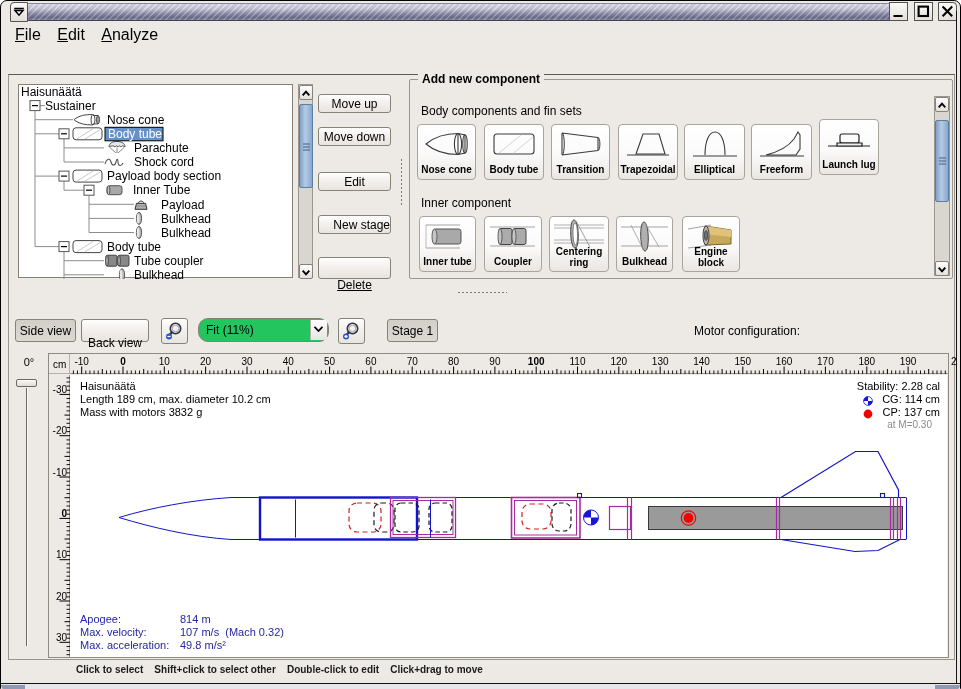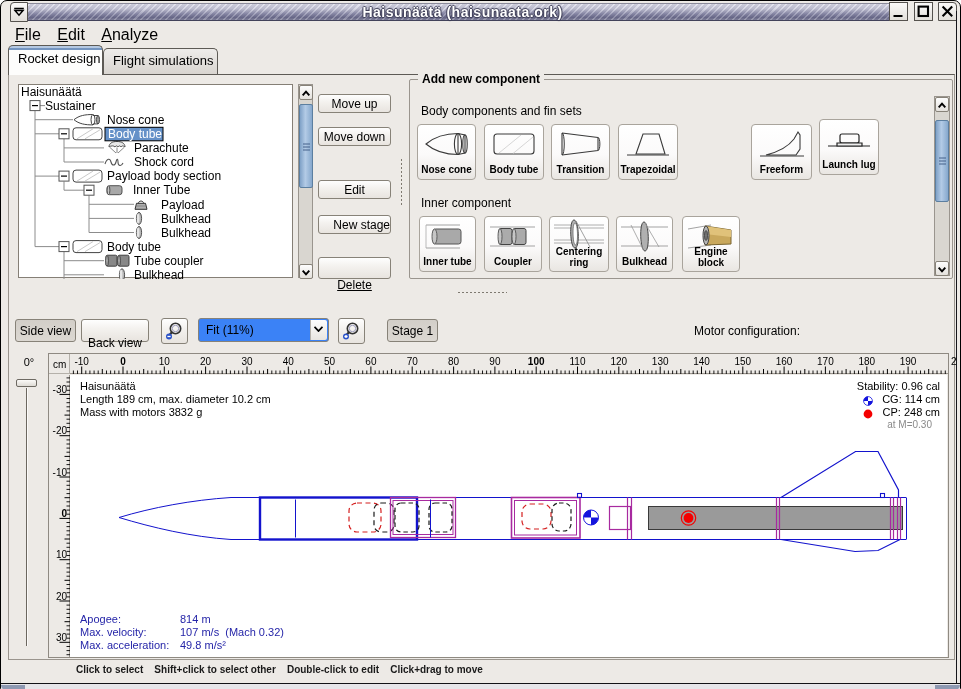--- a/index.html
+++ b/index.html
@@ -71,21 +71,21 @@
   border:1px solid #a9a49c; border-radius:4px; }
 .palbtn .plabel { position:absolute; left:0; right:0; bottom:4px; text-align:center;
   font-size:10px; font-weight:bold; color:#000; white-space:nowrap; }
 .palbtn .plabel2 { position:absolute; left:0; right:0; bottom:3px; text-align:center;
   font-size:10px; font-weight:bold; color:#000; line-height:11px; }
 
 .vdots { position:absolute; width:5px; background:radial-gradient(circle 1.1px at 1.5px 2px,#7e7970 60%,transparent 65%) 0 0/4px 4px; }
 .hdots { position:absolute; height:5px; background:radial-gradient(circle 1.1px at 2px 1.5px,#7e7970 60%,transparent 65%) 0 0/4px 4px; }
 
 #toolbar { position:absolute; left:0; top:236px; width:945px; height:45px; }
-.combo { position:absolute; background:#3b82f6; border:1px solid #878278; border-radius:3px; }
+.combo { position:absolute; background:#22c55e; border:1px solid #878278; border-radius:10px; }
 .combo .cbtext { position:absolute; left:7px; top:4px; font-size:12px; }
 .combo .cbarr { position:absolute; right:1px; top:1px; bottom:1px; width:17px;
   background:linear-gradient(#fdfdfd,#e8e5e0); border-left:1px solid #b5b1aa; border-radius:0 2px 2px 0; }
 .chev { position:absolute; left:3px; top:6px; width:9px; height:6px; }
 
 #figpane { position:absolute; left:39px; top:278px; width:901px; height:305px;
   border:1px solid #8f8a82; background:#edeae6; }
 #corner { position:absolute; left:0px; top:0px; width:21px; height:20px; border-right:1px solid #b5b1aa; border-bottom:1px solid #b5b1aa; font-size:10px; }
 #corner span { position:absolute; left:4px; top:5px; }
 #canvas { position:absolute; left:21px; top:21px; width:877px; height:282px; background:#fff; }
@@ -96,45 +96,36 @@
   font-size:10px; font-weight:bold; color:#1a1a1a; }
 </style>
 </head>
 <body>
 <div id="win">
   <div id="titlebar">
     <div id="tstripes"></div>
     <div id="ticon"><svg width="12" height="12" viewBox="0 0 12 12">
           <path d="M1.2 2.6h9.6M2 4.6h8L6 9.2z" stroke="#000" stroke-width="1.5" fill="none"></path>
         </svg></div>
-    <div id="ttext">Haisunäätä (haisunaata.ork)</div>
     <div id="tbtns">
       <div class="tbtn"><svg width="17" height="17" viewBox="0 0 17 17">
             <path d="M3.5 13h9" stroke="#000" stroke-width="2"></path>
           </svg></div>
       <div class="tbtn"><svg width="17" height="17" viewBox="0 0 17 17">
             <rect x="3.6" y="3.6" width="9.4" height="9.4" fill="none" stroke="#000" stroke-width="2.1"></rect>
           </svg></div>
       <div class="tbtn last"><svg width="17" height="17" viewBox="0 0 17 17">
             <path d="M3.6 3.6l9.6 9.6M13.2 3.6l-9.6 9.6" stroke="#000" stroke-width="2.1"></path>
           </svg></div>
     </div>
   </div>
   <div id="menubar">
     <span class="menuitem" style="margin-left:0"><u>F</u>ile</span>
     <span class="menuitem"><u>E</u>dit</span>
     <span class="menuitem"><u>A</u>nalyze</span>
-  </div>
-  <div id="tabrow">
-    <div class="tab" id="tab1">
-        <span>Rocket design</span>
-      </div>
-    <div class="tab" id="tab2">
-        <span>Flight simulations</span>
-      </div>
   </div>
   <div id="tabpane">
     <div id="treepanel"><svg id="treesvg" width="278" height="194" viewBox="0 0 278 194">
           <path d="M16 26V161.6 M21 20.6H26 M16 34.7H54 M16 48.8H40 M16 91.1H40 M16 161.6H40 M45 54V77 M45 62.9H85 M45 77H85 M45 96.5V105.2 M45 105.2H65 M70 110.5V147.5 M70 119.3H115 M70 133.4H115 M70 147.5H115 M45 167V194 M45 175.7H85 M45 189.8H85" stroke="#8c8c8c" fill="none" stroke-width="1"></path>
           <rect x="11" y="15.600000000000001" width="10" height="10" fill="#fff" stroke="#555"></rect>
           <path d="M13 20.6H19" stroke="#000" stroke-width="1.2"></path>
           <rect x="40" y="43.8" width="10" height="10" fill="#fff" stroke="#555"></rect>
           <path d="M42 48.8H48" stroke="#000" stroke-width="1.2"></path>
           <rect x="40" y="86.1" width="10" height="10" fill="#fff" stroke="#555"></rect>
           <path d="M42 91.1H48" stroke="#000" stroke-width="1.2"></path>
@@ -219,21 +210,21 @@
             <path d="M3 1h7M3 4h7M3 7h7" stroke="#44618a" stroke-width="1"></path>
           </svg>
       </div>
       <div class="sbtn" style="top:179px"><svg width="12" height="13">
             <path d="M2.7 4.6L6 8.3l3.3-3.7" fill="none" stroke="#000" stroke-width="1.9"></path>
           </svg></div>
     </div>
 
     <div class="btn" style="left:309px; top:19px;  width:73px; height:19px; padding-top:2px;">Move up</div>
     <div class="btn" style="left:309px; top:52px;  width:73px; height:19px; padding-top:2px;">Move down</div>
-    <div class="btn" style="left:309px; top:97px;  width:73px; height:19px; padding-top:2px;margin-top:8px;">Edit</div>
+    <div class="btn" style="left:309px; top:97px;  width:73px; height:19px; padding-top:2px;">Edit</div>
     <div class="btn" style="left:309px; top:140px; width:73px; height:19px; padding-top:2px;text-align:right;">New stage</div>
     <div class="btn" style="left:309px; top:182px; width:73px; height:21px; padding-top:20px;text-decoration:underline;">Delete</div>
     <div class="vdots" style="left:391px; top:83px; height:48px;"></div>
 
     <div id="addpanel">
       <div id="fieldset"></div>
       <div id="fieldlegend">Add new component</div>
       <div class="seclabel" style="left:12px; top:25px;">Body components and fin sets</div>
       <div class="seclabel" style="left:12px; top:117px;">Inner component</div>
 
@@ -267,20 +258,29 @@
         <div class="plabel">Transition</div>
       </div>
       <div class="palbtn" style="left:209px; top:45px; width:60px; height:56px;">
         <svg width="58" height="38" viewBox="0 0 58 38">
             <g stroke="#3a3a3a" fill="none" stroke-width="1.1">
               <path d="M8 30 L50 30" stroke-width="1"></path>
               <path d="M17 29 L24 9 L40 9 L46 29 Z"></path>
             </g>
           </svg>
         <div class="plabel">Trapezoidal</div>
+      </div>
+      <div class="palbtn" style="left:275px; top:45px; width:61px; height:56px;">
+        <svg width="59" height="38" viewBox="0 0 59 38">
+            <g stroke="#3a3a3a" fill="none" stroke-width="1.1">
+              <path d="M8 31 L52 31" stroke-width="1"></path>
+              <path d="M20 30 C20 16 24 7 30 7 C36 7 40 16 40 30"></path>
+            </g>
+          </svg>
+        <div class="plabel">Elliptical</div>
       </div>
       <div class="palbtn" style="left:342px; top:45px; width:61px; height:56px;">
         <svg width="59" height="38" viewBox="0 0 59 38">
             <g stroke="#3a3a3a" fill="none" stroke-width="1.1">
               <path d="M8 31 L52 31" stroke-width="1"></path>
               <path d="M14 30 C26 27 36 22 42 14 L46 7 L48 10 L48 24 L44 30 Z"></path>
             </g>
           </svg>
         <div class="plabel">Freeform</div>
       </div>
@@ -490,29 +490,29 @@
 <circle cx="521" cy="142.5" r="7.5" fill="#fff" stroke="#1414dd" stroke-width="1"></circle>
 <path d="M521 142.5V135A7.5 7.5 0 0 0 513.5 142.5Z" fill="#1414dd"></path>
 <path d="M521 142.5H528.5A7.5 7.5 0 0 1 521 150Z" fill="#1414dd"></path>
 </g>
 <circle cx="618.5" cy="143" r="7.2" fill="none" stroke="#f40000" stroke-width="1.2"></circle>
             <circle cx="618.5" cy="143" r="4.9" fill="#f40000"></circle>
           </svg>
         <div class="rtext" style="left:10px; top:5px;">Haisunäätä</div>
         <div class="rtext" style="left:10px; top:18px;">Length 189 cm, max. diameter 10.2 cm</div>
         <div class="rtext" style="left:10px; top:31px;">Mass with motors 3832 g</div>
-        <div class="rtext" style="right:7px; top:5px; text-align:right;">Stability: 0.96 cal</div>
+        <div class="rtext" style="right:7px; top:5px; text-align:right;">Stability: 2.28 cal</div>
         <svg style="position:absolute; left:793px; top:21px;" width="10" height="10" viewBox="0 0 10 10">
             <circle cx="5" cy="5" r="4.4" fill="#fff" stroke="#1414dd" stroke-width="0.8"></circle>
             <path d="M5 5V0.6A4.4 4.4 0 0 0 0.6 5Z" fill="#1414dd"></path>
             <path d="M5 5H9.4A4.4 4.4 0 0 1 5 9.4Z" fill="#1414dd"></path>
           </svg><div class="rtext" style="right:7px; top:18px; text-align:right;">CG: 114 cm</div>
         <svg style="position:absolute; left:793px; top:34px;" width="10" height="10" viewBox="0 0 10 10">
             <circle cx="5" cy="5" r="4.4" fill="#f40000"></circle>
-          </svg><div class="rtext" style="right:7px; top:31px; text-align:right;">CP: 248 cm</div>
+          </svg><div class="rtext" style="right:7px; top:31px; text-align:right;">CP: 137 cm</div>
         <div style="position:absolute; right:15px; top:44px; text-align:right; font-size:10px; color:#8a8a8a;">at M=0.30</div>
         <div class="btext" style="left:10px; top:238px;">Apogee:</div>
         <div class="btext" style="left:110px; top:238px;">814 m</div>
         <div class="btext" style="left:10px; top:251px;">Max. velocity:</div>
         <div class="btext" style="left:110px; top:251px;">107 m/s  (Mach 0.32)</div>
         <div class="btext" style="left:10px; top:264px;">Max. acceleration:</div>
         <div class="btext" style="left:110px; top:264px;">49.8 m/s²</div>
       </div>
     </div>
   </div>

